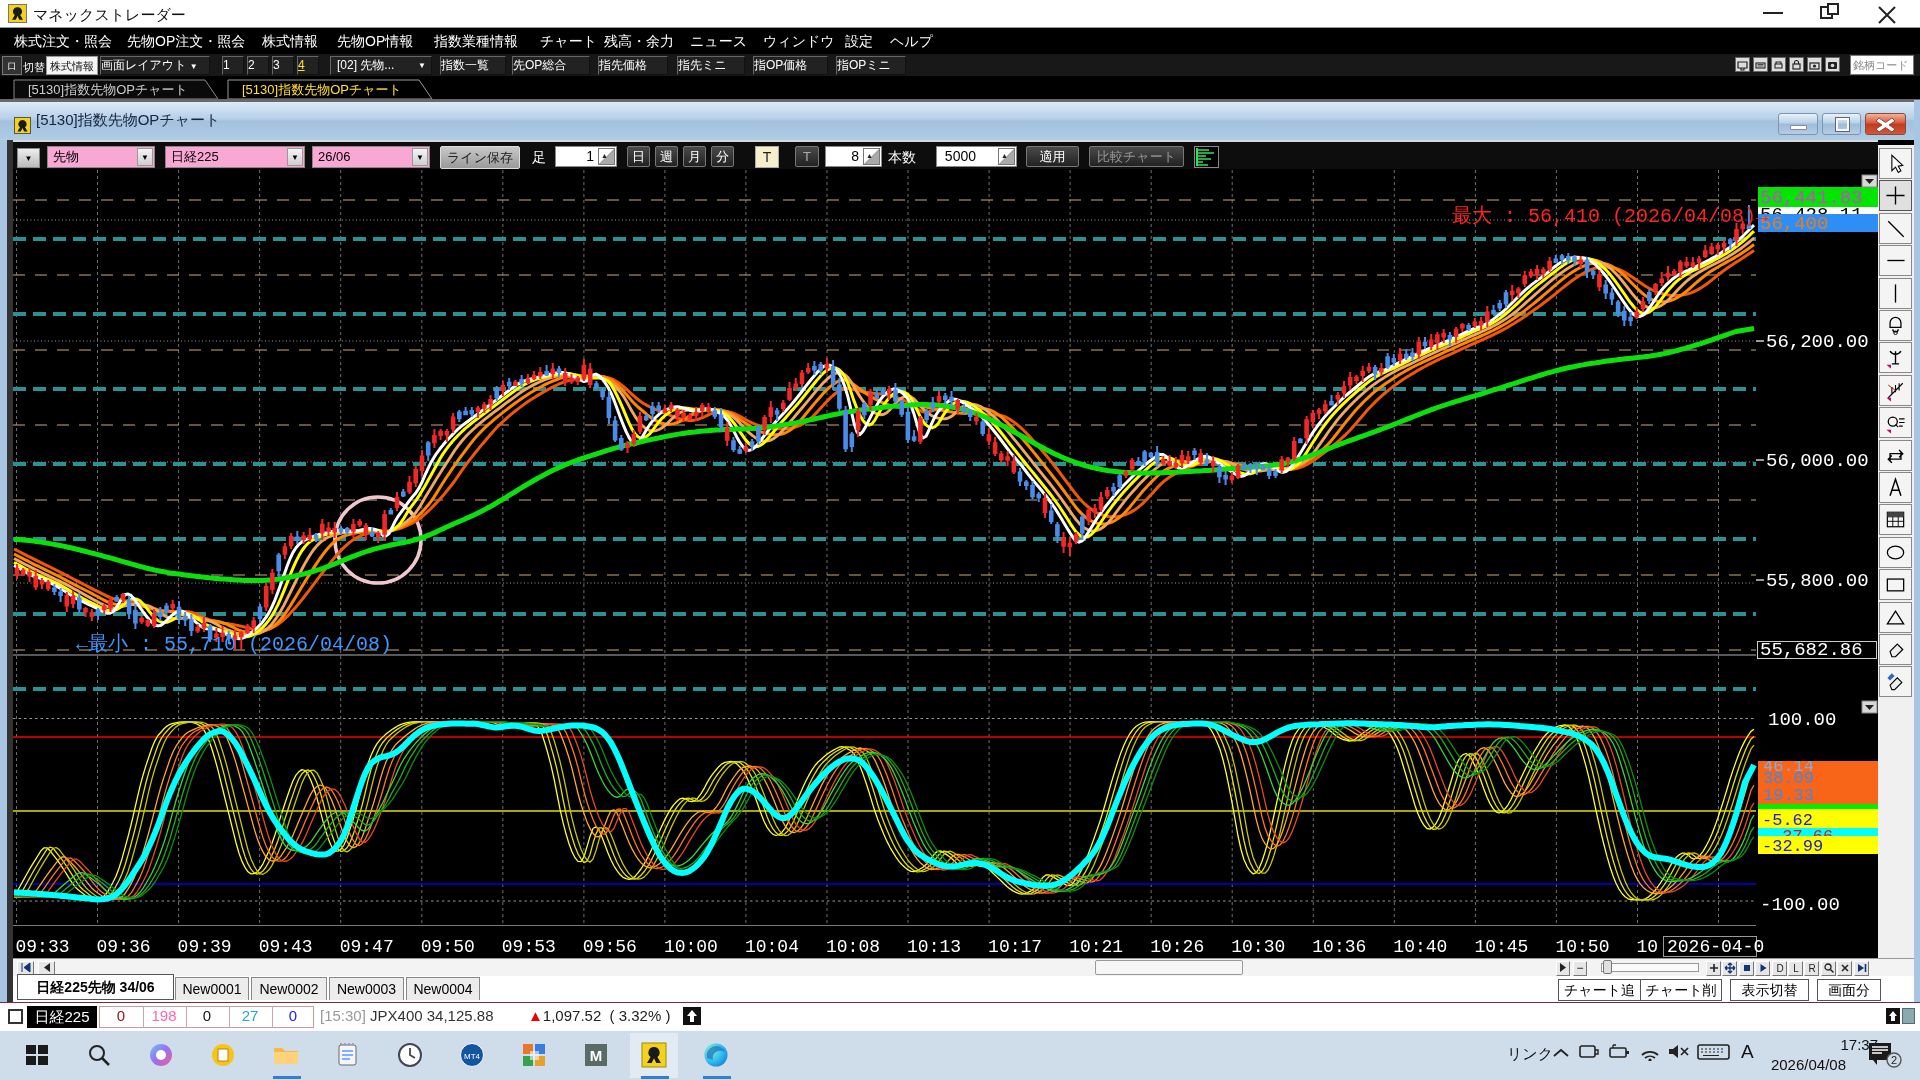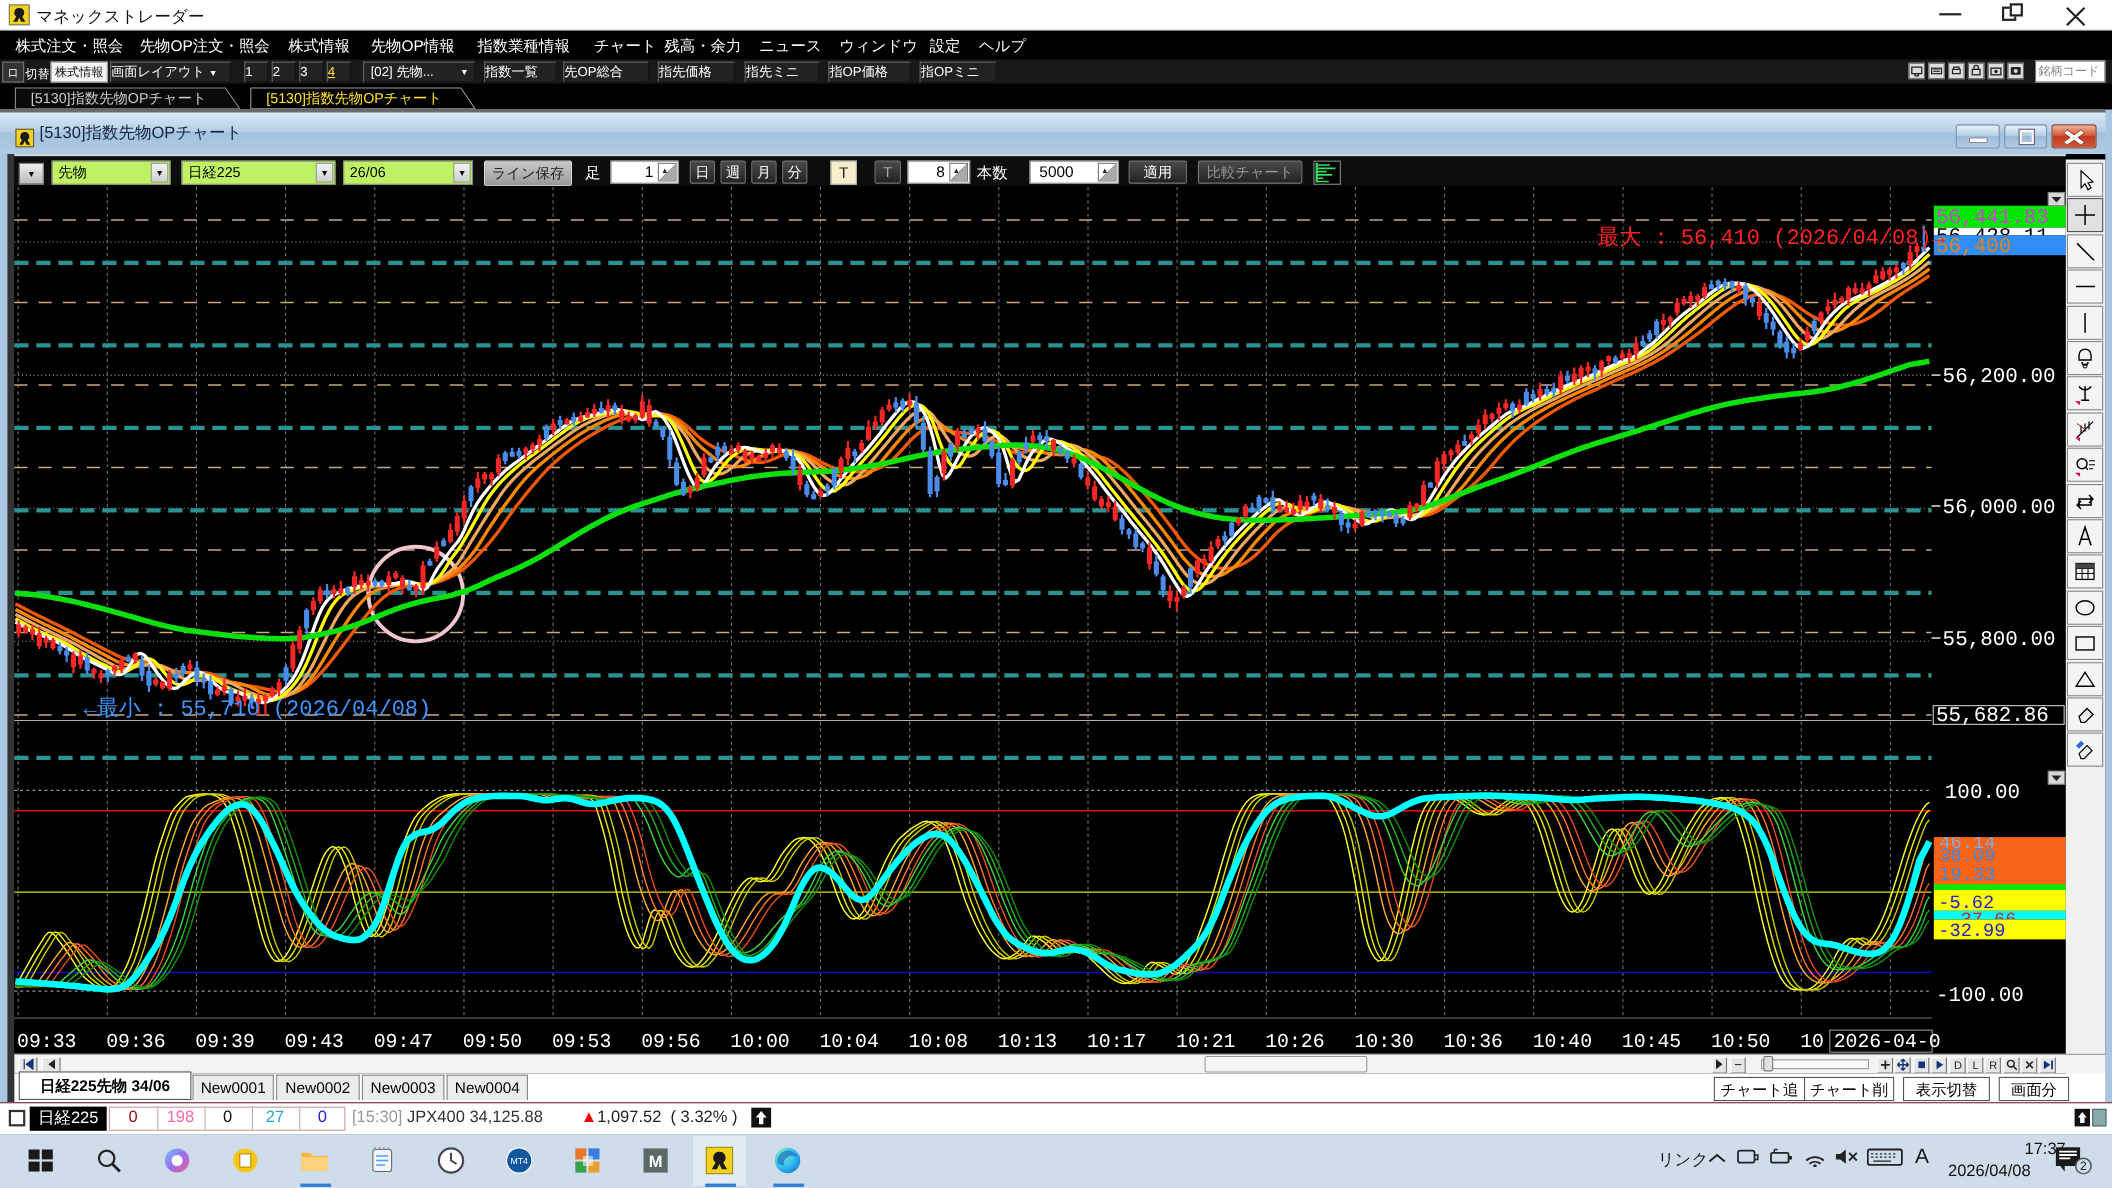--- a/index.html
+++ b/index.html
@@ -5,21 +5,21 @@
 body{font-family:"Liberation Sans",sans-serif;background:#000;position:relative}
 .ab{position:absolute}
 .titlebar{left:0;top:0;width:1920px;height:28px;background:#fff;border-bottom:1px solid #999}
 .menubar{left:0;top:28px;width:1920px;height:26px;background:#000}
 .menubar span{position:absolute;top:5px;color:#fff;font-size:14px;white-space:nowrap}
 .toolbar{left:0;top:54px;width:1920px;height:23px;background:#181818;border-bottom:1px solid #000}
 .tb{position:absolute;top:56px;height:19px;background:#222;border:1px solid;border-color:#666 #111 #111 #666;color:#fff;font-size:12px;text-align:left;line-height:17px;white-space:nowrap}
 .tabbar{left:0;top:77px;width:1920px;height:23px;background:#000}
 .wintitle{left:0;top:100px;width:1920px;height:40px;background:linear-gradient(#dcebf7,#b6cfe6 45%,#a3c2dd 50%,#b0cbe4);border-top:2px solid #6a6a6a}
 .ctb{left:13px;top:140px;width:1865px;height:29px;background:#0d0d0d;border-top:2px solid #d8d8d8}
-.combo{position:absolute;top:4px;height:22px;background:#bef264;border:1px solid #888;color:#000;font-size:13px;line-height:20px;padding-left:5px}
+.combo{position:absolute;top:4px;height:22px;background:#f9a8d4;border:1px solid #888;color:#000;font-size:13px;line-height:20px;padding-left:5px}
 .combo .da{position:absolute;right:1px;top:1px;width:16px;height:18px;background:linear-gradient(#f4f4f4,#cfcfcf);border:1px solid #999;color:#000;font-size:8px;text-align:center;line-height:17px}
 .dkb{position:absolute;top:4px;height:21px;background:linear-gradient(#4a4a4a,#222);border:1px solid #777;border-radius:2px;color:#fff;font-size:13px;text-align:center;white-space:nowrap}
 .inp{position:absolute;top:4px;height:21px;background:#fff;border:1px solid #888;color:#000;font-size:14px;text-align:right}
 .spin{position:absolute;right:1px;top:1px;width:17px;height:17px;background:linear-gradient(135deg,#fff 49%,#888 51%,#aaa 55%);border:1px solid #777}
 .toolcol{left:1878px;top:145px;width:36px;height:857px;background:#f0f0f0}
 .tcb{position:absolute;width:33px;height:31px;background:#f4f4f4;border:1px solid #888;color:#111;font-size:17px;text-align:center;line-height:29px}
 .scrollrow{left:13px;top:958px;width:1901px;height:18px;background:#f3f3f3;border-top:1px solid #999}
 .sbtn{position:absolute;top:1.5px;height:15px;background:#e6e6e6;border:1px solid;border-color:#fff #777 #777 #fff;color:#111;font-size:9px;text-align:center;line-height:13px}
 .tabrow{left:13px;top:976px;width:1901px;height:26px;background:#fff}
 .ltab{position:absolute;background:#ececec;border:1px solid #888;border-bottom:none;color:#000;font-size:14px;text-align:center}

